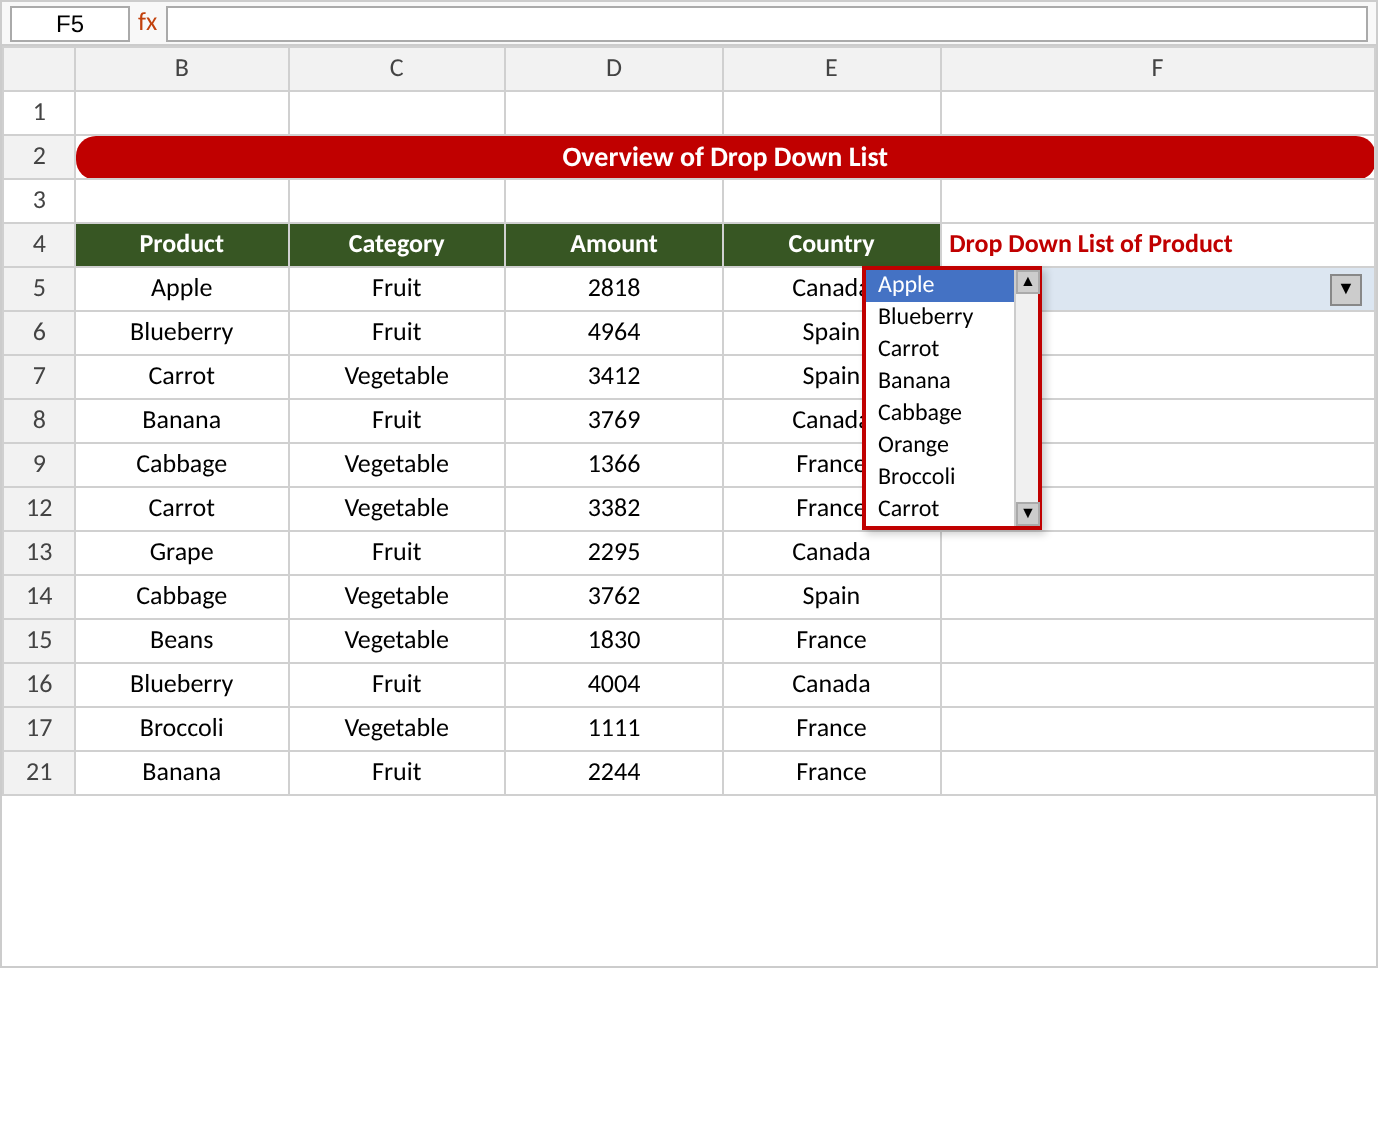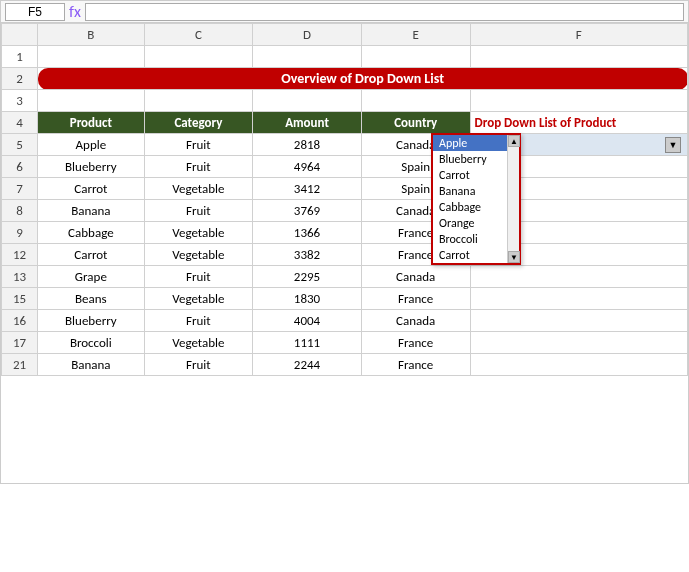--- a/index.html
+++ b/index.html
@@ -209,21 +209,21 @@
       width: 100%;
     }
   </style>
 </head>
 <body>
 
 <div class="spreadsheet-container">
 
   <div class="formula-bar">
     <input class="name-box" value="F5" readonly="" style="">
-    <span style="font-size:16px; color:#8b5cf6;">fx</span>
+    <span style="font-size:13px; color:#c2410c;">fx</span>
     <input class="formula-input" value="" style="">
   </div>
 
   <div class="grid-wrapper">
     <div style="position:relative;">
       <table class="sheet">
         <colgroup>
           <col class="col-a">
           <col class="col-b">
           <col class="col-c">
@@ -339,20 +339,28 @@
 
           <tr>
             <td class="row-header">13</td>
             <td class="data-cell">Grape</td>
             <td class="data-cell">Fruit</td>
             <td class="data-cell">2295</td>
             <td class="data-cell">Canada</td>
             <td></td>
           </tr>
 
+          <tr>
+            <td class="row-header">14</td>
+            <td class="data-cell">Cabbage</td>
+            <td class="data-cell">Vegetable</td>
+            <td class="data-cell">3762</td>
+            <td class="data-cell">Spain</td>
+            <td></td>
+          </tr>
 
           <tr>
             <td class="row-header">15</td>
             <td class="data-cell">Beans</td>
             <td class="data-cell">Vegetable</td>
             <td class="data-cell">1830</td>
             <td class="data-cell">France</td>
             <td></td>
           </tr>
 

